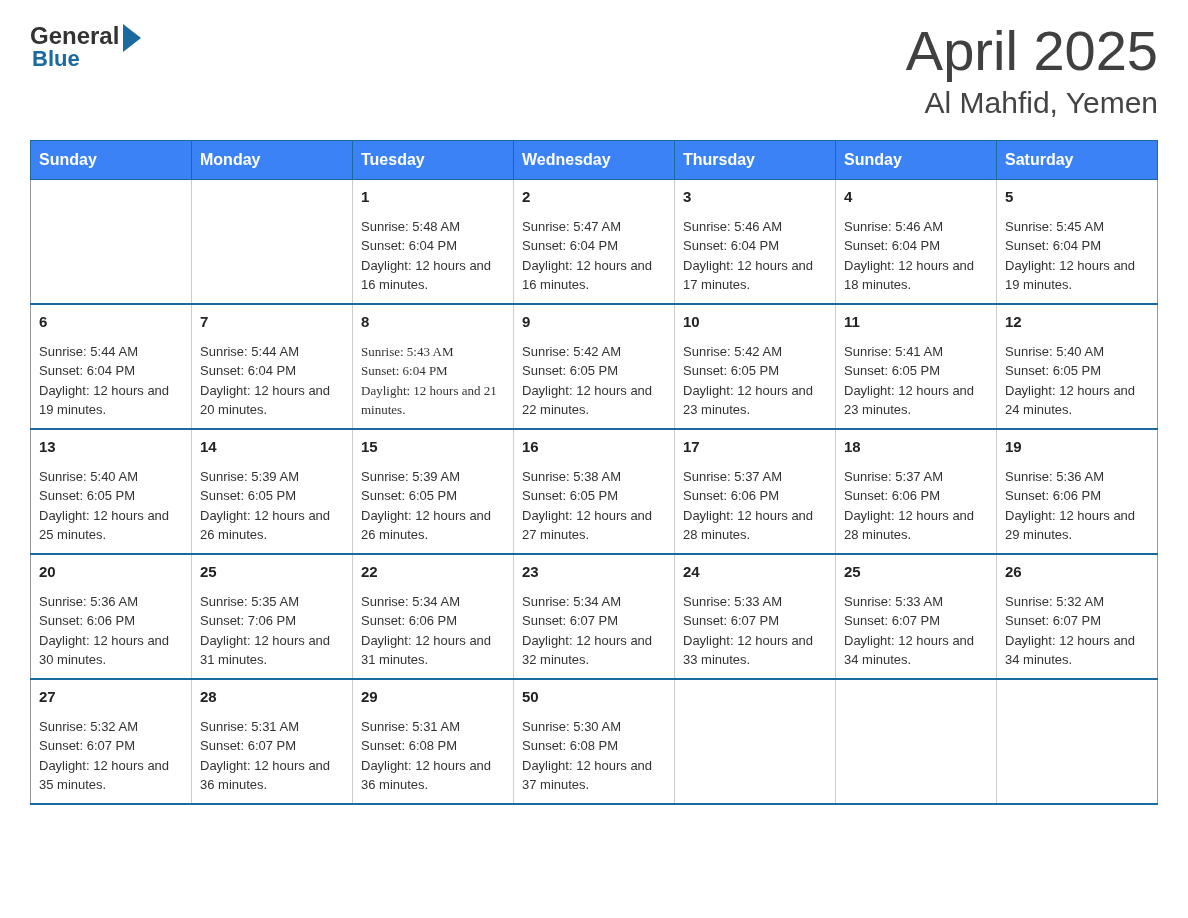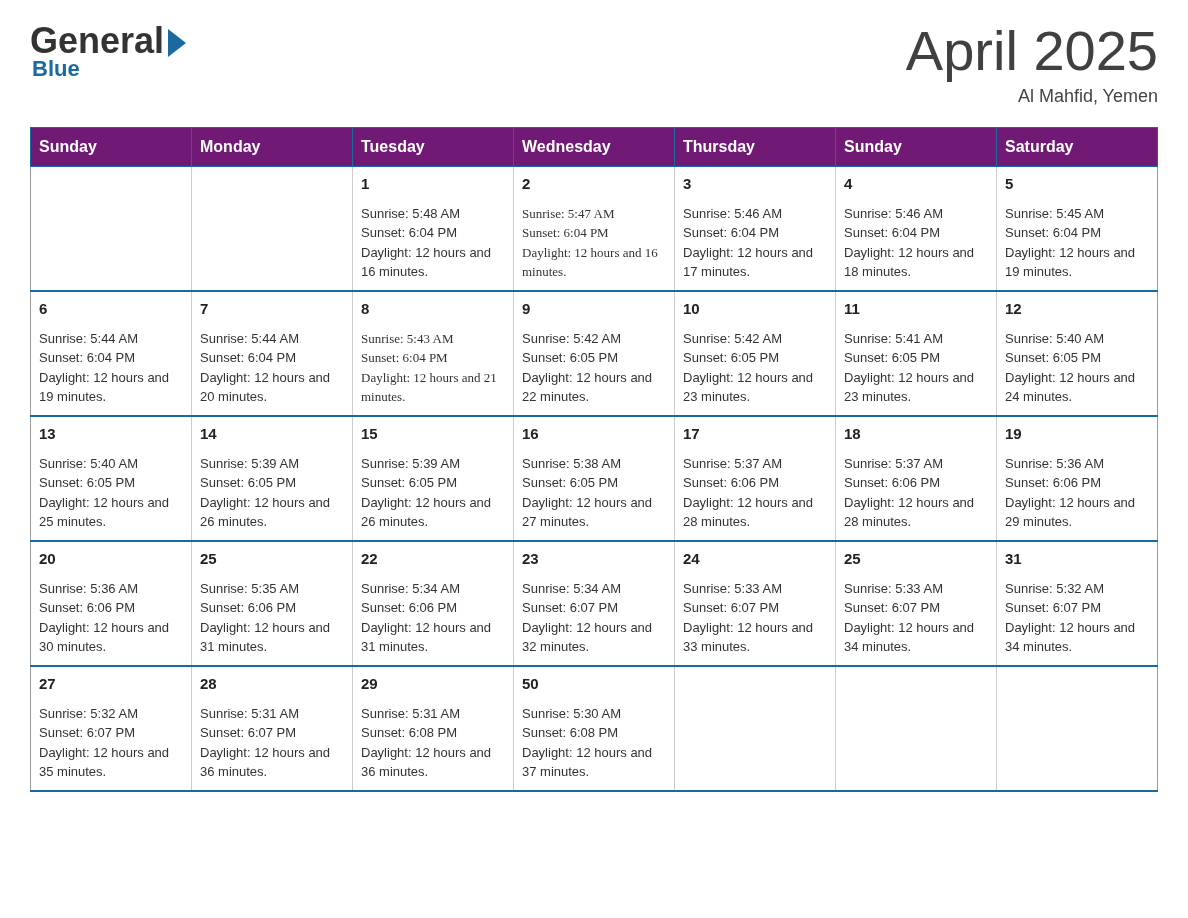--- a/index.html
+++ b/index.html
@@ -19,21 +19,21 @@
     .logo {
       display: flex;
       flex-direction: column;
       align-items: flex-start;
     }
     .logo-top {
       display: flex;
       align-items: center;
     }
     .logo-general {
-      font-size: 36px;
+      font-size: 24px;
       font-weight: bold;
       color: #333;
     }
     .logo-arrow {
       width: 0;
       height: 0;
       border-left: 18px solid #1a6aa0;
       border-top: 14px solid transparent;
       border-bottom: 14px solid transparent;
       margin-left: 4px;
@@ -49,31 +49,31 @@
     .title-section {
       text-align: right;
     }
     .month-title {
       font-size: 56px;
       font-weight: normal;
       color: #404040;
       line-height: 1.1;
     }
     .location {
-      font-size: 18px;
+      font-size: 30px;
       color: #444;
       margin-top: 4px;
     }
     .calendar {
       width: 100%;
       border-collapse: collapse;
       border: 1px solid #999;
     }
     .calendar thead tr th {
-      background-color: #701a75;
+      background-color: #3b82f6;
       color: #fff;
       padding: 10px 8px;
       font-size: 16px;
       font-weight: bold;
       text-align: left;
       border: 1px solid #1a6aa0;
     }
     .calendar tbody tr {
       border-bottom: 2px solid #1a6aa0;
     }
@@ -140,21 +140,21 @@
         <td class="empty-cell"></td>
         <td class="empty-cell"></td>
         <td>
           <span class="day-number">1</span>
           <div class="day-info" style="white-space: pre-line;">Sunrise: 5:48 AM
 Sunset: 6:04 PM
 Daylight: 12 hours and 16 minutes.</div>
         </td>
         <td>
           <span class="day-number">2</span>
-          <div class="day-info" style="white-space: pre-line; font-family: Liberation Serif, serif;">Sunrise: 5:47 AM
+          <div class="day-info" style="white-space: pre-line;">Sunrise: 5:47 AM
 Sunset: 6:04 PM
 Daylight: 12 hours and 16 minutes.</div>
         </td>
         <td>
           <span class="day-number">3</span>
           <div class="day-info" style="white-space: pre-line;">Sunrise: 5:46 AM
 Sunset: 6:04 PM
 Daylight: 12 hours and 17 minutes.</div>
         </td>
         <td>
@@ -261,21 +261,21 @@
       <tr>
         <td>
           <span class="day-number">20</span>
           <div class="day-info" style="white-space: pre-line;">Sunrise: 5:36 AM
 Sunset: 6:06 PM
 Daylight: 12 hours and 30 minutes.</div>
         </td>
         <td>
           <span class="day-number">25</span>
           <div class="day-info" style="white-space: pre-line;">Sunrise: 5:35 AM
-Sunset: 6:06 PM
+Sunset: 7:06 PM
 Daylight: 12 hours and 31 minutes.</div>
         </td>
         <td>
           <span class="day-number">22</span>
           <div class="day-info" style="white-space: pre-line;">Sunrise: 5:34 AM
 Sunset: 6:06 PM
 Daylight: 12 hours and 31 minutes.</div>
         </td>
         <td>
           <span class="day-number">23</span>
@@ -289,21 +289,21 @@
 Sunset: 6:07 PM
 Daylight: 12 hours and 33 minutes.</div>
         </td>
         <td>
           <span class="day-number">25</span>
           <div class="day-info" style="white-space: pre-line;">Sunrise: 5:33 AM
 Sunset: 6:07 PM
 Daylight: 12 hours and 34 minutes.</div>
         </td>
         <td>
-          <span class="day-number">31</span>
+          <span class="day-number">26</span>
           <div class="day-info" style="white-space: pre-line;">Sunrise: 5:32 AM
 Sunset: 6:07 PM
 Daylight: 12 hours and 34 minutes.</div>
         </td>
       </tr>
       <tr>
         <td>
           <span class="day-number">27</span>
           <div class="day-info" style="white-space: pre-line;">Sunrise: 5:32 AM
 Sunset: 6:07 PM

